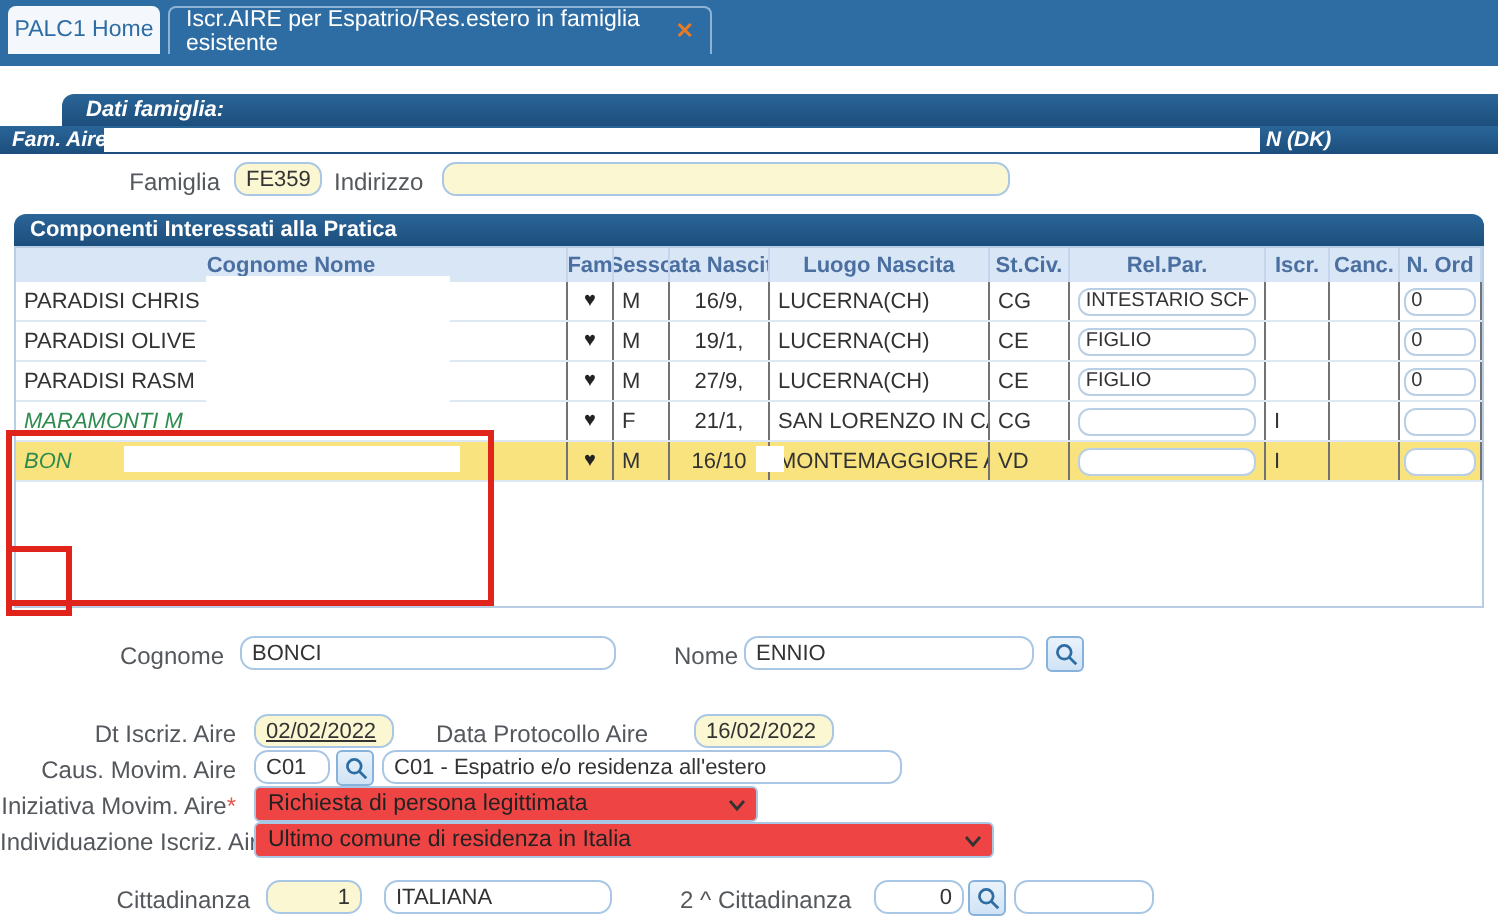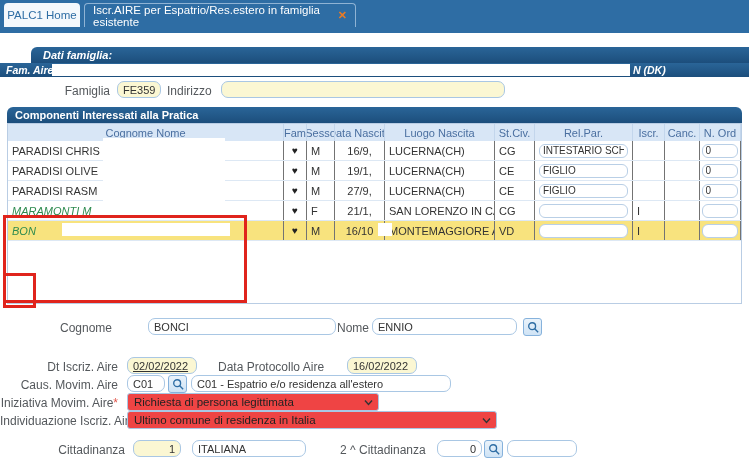--- a/index.html
+++ b/index.html
@@ -28,21 +28,21 @@
   .inp.yellow { background:#fbf7d3; }
   .inp.ralign { text-align:right; }
   .searchbtn { position:absolute; width:19px; height:18px; border:1px solid #86b2dc; border-radius:3px; background:linear-gradient(180deg,#eaf3fb,#cfe3f5); display:flex; align-items:center; justify-content:center; cursor:pointer; padding:0; }
   .sel { position:absolute; height:18px; border:1px solid #a9c7e4; border-radius:3px; background:#ef4444; font-size:11.5px; color:#222; display:flex; align-items:center; padding:0 20px 0 6px; cursor:pointer; }
   .sel svg { position:absolute; right:5px; top:5px; }
 
   
   .bar-comp { left:7px; top:107px; width:735px; height:16px; border-radius:6px 6px 0 0; padding-left:8px; font-size:11px; font-style:normal; }
   .tablebox { position:absolute; left:7px; top:123px; width:735px; height:181px; border:1px solid #b9cde4; background:#fff; }
   .tgrid { position:absolute; left:0; width:733px; display:grid; grid-template-columns:276px 23px 28px 50px 110px 40px 98px 32px 35px 41px; }
-  .thead { top:0; height:17px; background:#d8e6f6; color:#4a6fa0; font-size:11px; }
+  .thead { top:0; height:17px; background:#d8e6f6; color:#4a6fa0; font-size:11px;font-weight:bold; }
   .thead .tc { display:flex; align-items:center; justify-content:center; border-right:1px solid #c3d6ec; overflow:hidden; white-space:nowrap; }
   .trow { height:20px; font-size:11px; color:#333; border-bottom:1px solid #dde8f4; }
   .trow .tc { display:flex; align-items:center; border-right:1px solid #737373; overflow:hidden; white-space:nowrap; padding-left:4px; }
   .trow .tc.center { justify-content:center; padding-left:0; }
   .trow.selected { background:#f8e37e; }
   .green-name { color:#2e8b4f; font-style:italic; }
   .heart { font-size:10px; color:#222; }
   .cellinp { width:92%; height:14px; border:1px solid #b9cfe6; border-radius:6px; background:#fff; font-size:10px; color:#333; padding:0 3px; font-family:"Liberation Sans",sans-serif; outline:none; }
   .tfoot { position:absolute; left:0; top:149px; width:733px; height:30px; background:#dce8f8; display:flex; align-items:center; }
   .tfoot-count { position:absolute; right:8px; font-size:11px; color:#4a6fa0; }
@@ -187,21 +187,21 @@
   </div>
 
   <div class="redact" style="left:103px;top:138px;width:122px;height:79px;"></div>
   <div class="redact" style="left:62px;top:223px;width:168px;height:13px;"></div>
   <div class="redact" style="left:378px;top:223px;width:14px;height:13px;"></div>
 
   <div class="annot" style="left:3px;top:215px;width:244px;height:88px;"></div>
   <div class="annot" style="left:3px;top:273px;width:33px;height:35px;"></div>
 
   <div class="lab r" style="left:0;top:321px;width:112px;">Cognome</div>
-  <input class="inp" style="left: 120px; top: 318px; width: 188px; margin-left: 28px;" value="BONCI">
+  <input class="inp" style="left: 120px; top: 318px; width: 188px;" value="BONCI">
   <div class="lab" style="left:337px;top:321px;">Nome</div>
   <input class="inp" style="left: 372px; top: 318px; width: 145px;" value="ENNIO">
   <button class="searchbtn" style="left:523px;top:318px;">
     <svg width="12" height="12" viewBox="0 0 14 14" fill="none" stroke="#2e6da4" stroke-width="1.6">
       <circle cx="6" cy="6" r="4"></circle>
         <path d="M9 9l4 4"></path>
     </svg>
   </button>
 
   <div class="lab r" style="left:0;top:360px;width:118px;">Dt Iscriz. Aire</div>

